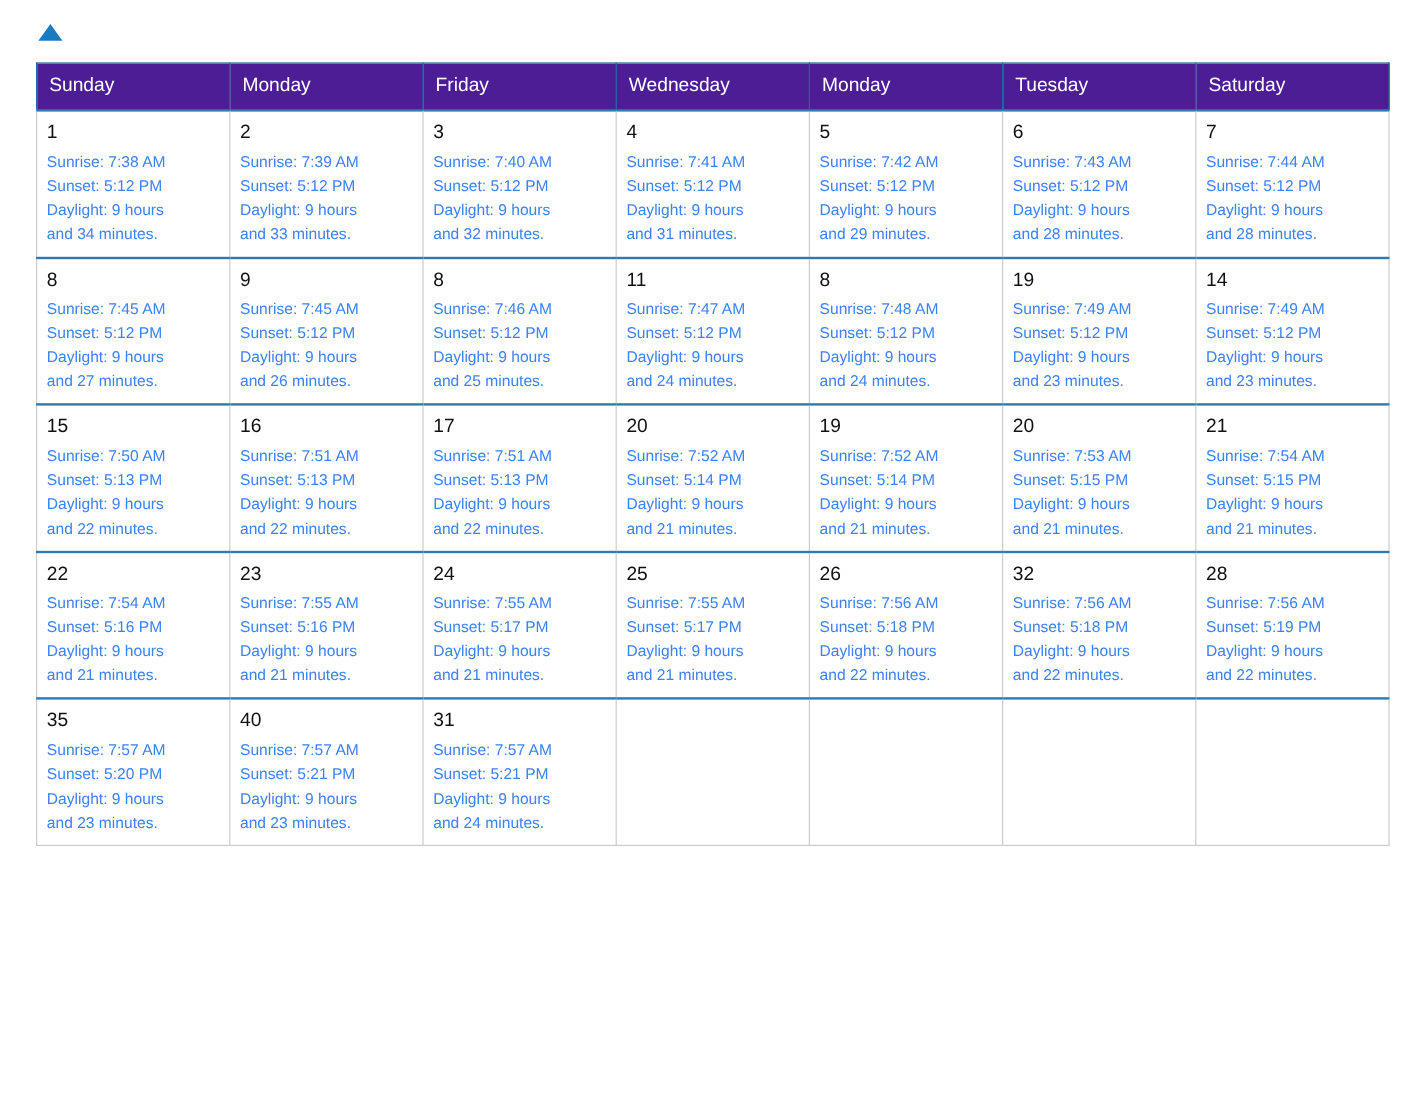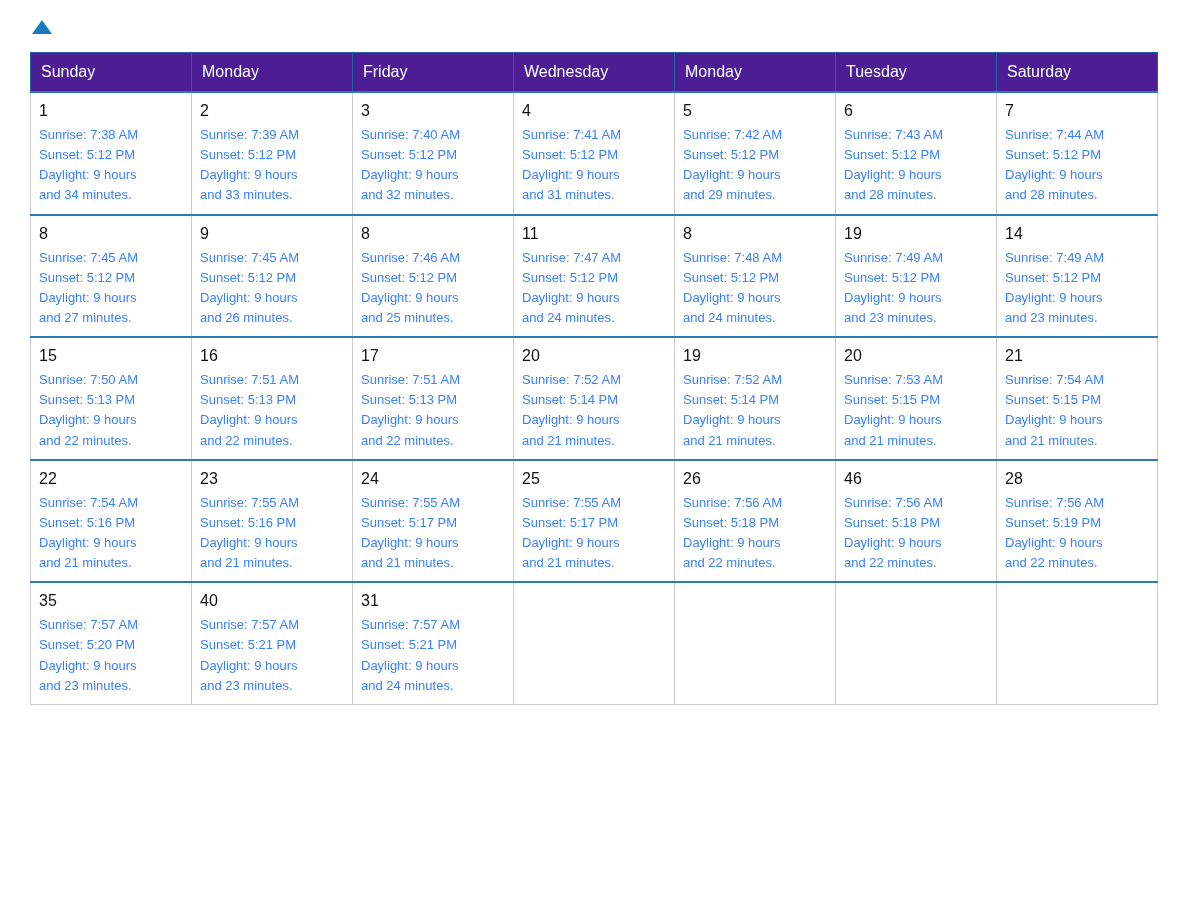--- a/index.html
+++ b/index.html
@@ -246,21 +246,21 @@
       </td>
         <td>
         <span class="day-number">25</span>
         <span class="day-info">Sunrise: 7:55 AM<br>Sunset: 5:17 PM<br>Daylight: 9 hours<br>and 21 minutes.</span>
       </td>
         <td>
         <span class="day-number">26</span>
         <span class="day-info">Sunrise: 7:56 AM<br>Sunset: 5:18 PM<br>Daylight: 9 hours<br>and 22 minutes.</span>
       </td>
         <td>
-        <span class="day-number">46</span>
+        <span class="day-number">32</span>
         <span class="day-info">Sunrise: 7:56 AM<br>Sunset: 5:18 PM<br>Daylight: 9 hours<br>and 22 minutes.</span>
       </td>
         <td>
         <span class="day-number">28</span>
         <span class="day-info">Sunrise: 7:56 AM<br>Sunset: 5:19 PM<br>Daylight: 9 hours<br>and 22 minutes.</span>
       </td>
       </tr>
       <tr>
         <td>
         <span class="day-number">35</span>

